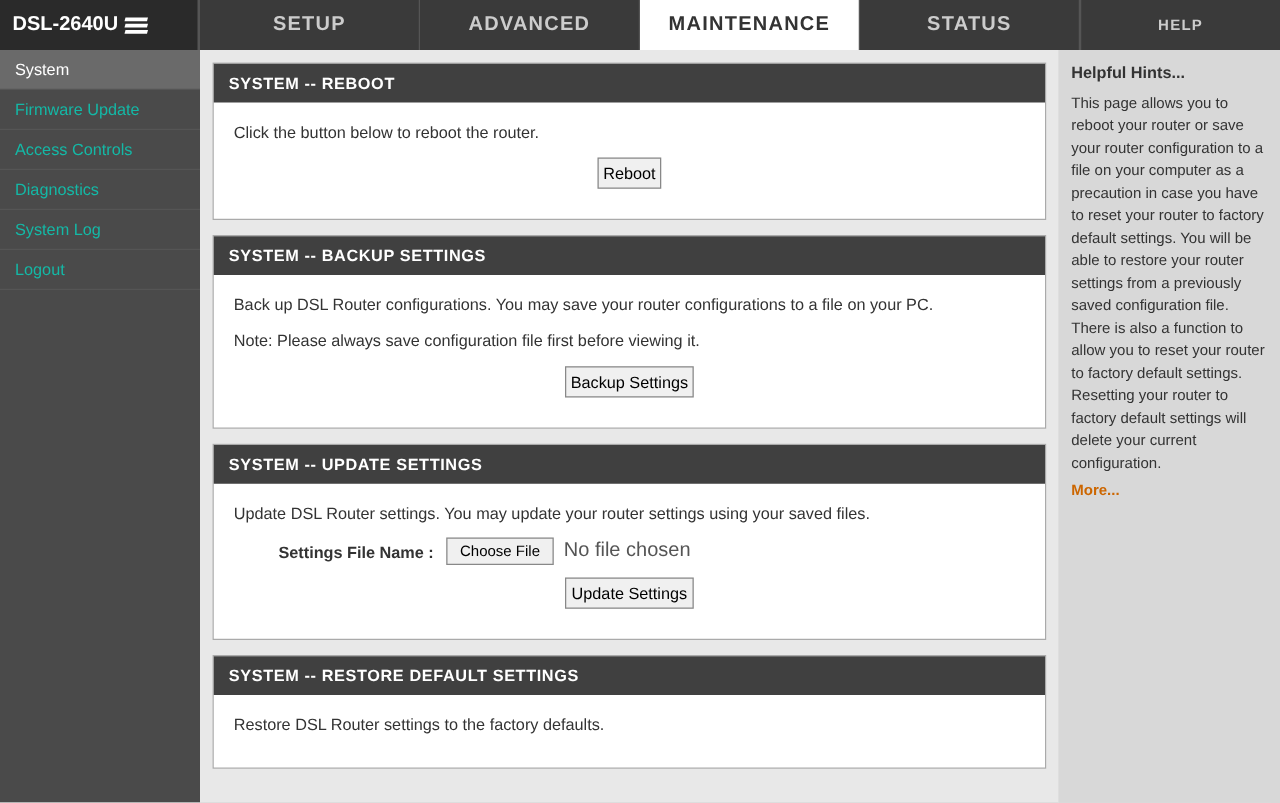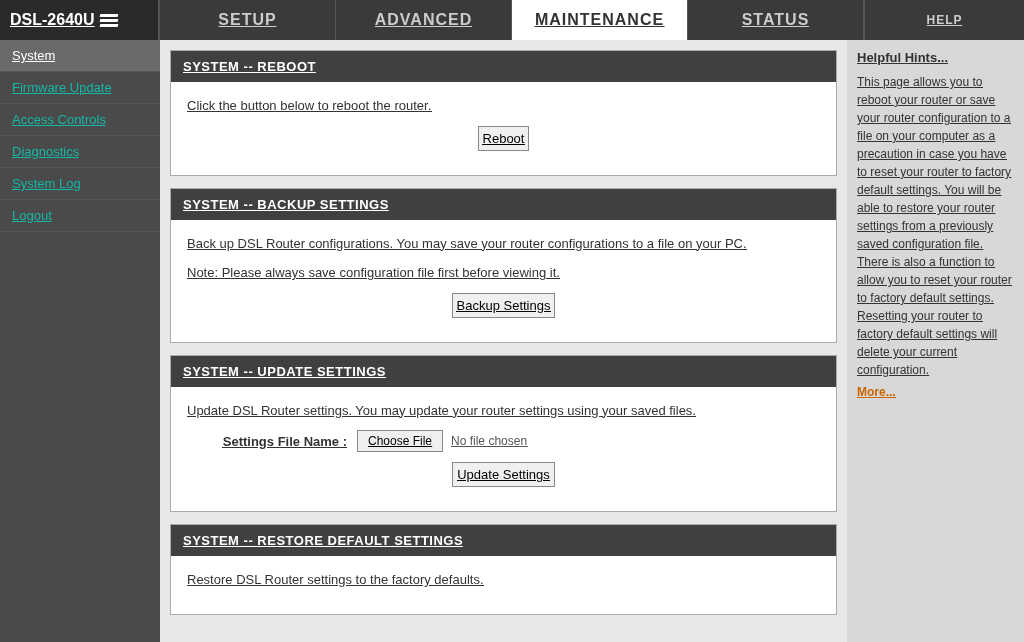--- a/index.html
+++ b/index.html
@@ -1,15 +1,15 @@
 <!DOCTYPE html>
 <html><head>
   <meta charset="utf-8">
   <style>
-    * { margin: 0; padding: 0; box-sizing: border-box; text-decoration: underline; }
+    * { margin: 0; padding: 0; box-sizing: border-box; }
     body { font-family: Arial, sans-serif; font-size: 13px; background: #ccc; width: 1024px; height: 642px; overflow: hidden; }
 
     
     #header { display: flex; height: 40px; background: #3a3a3a; }
     #logo { width: 160px; background: #2a2a2a; display: flex; align-items: center; padding: 0 10px; color: white; font-size: 16px; font-weight: bold; border-right: 2px solid #555; }
     #logo .logo-lines { display: inline-flex; flex-direction: column; gap: 2px; margin-left: 6px; }
     #logo .logo-lines span { display: block; width: 18px; height: 3px; background: white; transform: skewX(-15deg); }
     #nav { display: flex; flex: 1; }
     .nav-tab { flex: 1; display: flex; align-items: center; justify-content: center; color: #ccc; font-size: 16px; font-weight: bold; cursor: pointer; border-right: 1px solid #555; letter-spacing: 1px; }
     .nav-tab.active { background: white; color: #333; }
@@ -46,21 +46,21 @@
 
     .settings-row { display: flex; align-items: center; margin: 10px 0; }
     .settings-label { font-weight: bold; margin-right: 10px; color: #333; width: 160px; text-align: right; }
     .choose-file-btn {
       padding: 3px 10px;
       background: #f0f0f0;
       border: 1px solid #888;
       cursor: pointer;
       font-size: 12px;
     }
-    .no-file { margin-left: 8px; color: #555; font-size: 12px; }
+    .no-file { margin-left: 8px; color: #555; font-size: 16px; }
 
     
     #help { width: 177px; background: #d8d8d8; padding: 10px; font-size: 12px; color: #333; overflow-y: auto; flex-shrink: 0; }
     #help h3 { font-size: 13px; font-weight: bold; color: #333; margin-bottom: 8px; }
     #help p { line-height: 1.5; margin-bottom: 6px; }
     #help .more-link { color: #cc6600; cursor: pointer; font-weight: bold; font-size: 12px; }
   </style>
 </head>
 <body>
 

